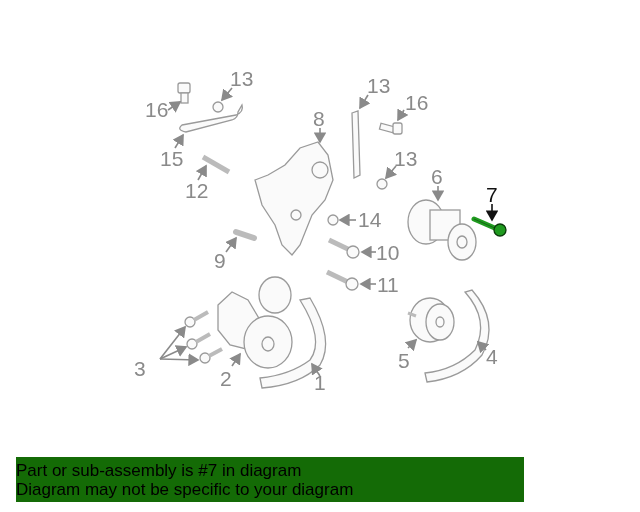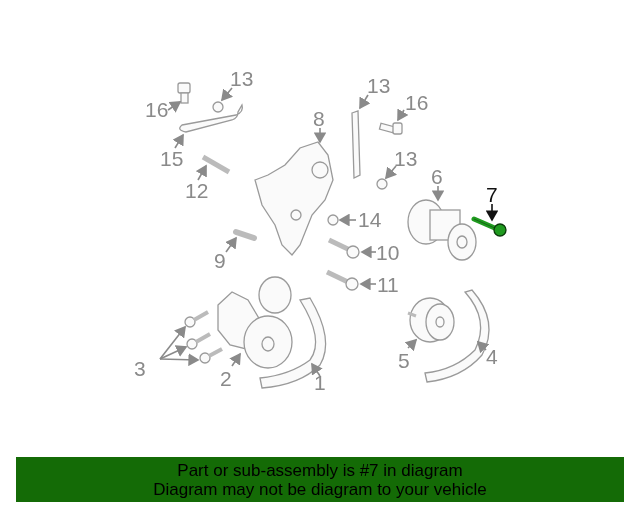--- a/index.html
+++ b/index.html
@@ -3,21 +3,21 @@
 <meta charset="utf-8">
 <style>
   html, body { margin:0; padding:0; background:#ffffff; }
   body { width:640px; height:512px; position:relative; overflow:hidden; font-family:"Liberation Sans", sans-serif; }
   #diagram { position:absolute; left:0; top:0; width:640px; height:450px; }
   .callout { font-family:"Liberation Sans", sans-serif; font-size:21px; fill:#8a8a8a; }
   .callout-hl { fill:#111111; }
   .part { fill:#fafafa; stroke:#9a9a9a; stroke-width:1.3; }
   .part-line { fill:none; stroke:#9a9a9a; stroke-width:1.3; }
   .leader { stroke:#8a8a8a; stroke-width:1.6; fill:none; }
-  .banner { position:absolute; left:16px; top:457px; width:608px; height:45px; background:#146b06; text-align:center; color:#000; font-size:17px; line-height:19px; padding-top:4px; box-sizing:border-box; }
+  .banner { position:absolute; left:16px; top:457px; width:508px; height:45px; background:#146b06; color:#000; font-size:17px; line-height:19px; padding-top:4px; box-sizing:border-box; }
   .banner div { white-space:nowrap; }
 </style>
 </head>
 <body>
 
 <svg id="diagram" viewBox="0 0 640 450" xmlns="http://www.w3.org/2000/svg">
   <defs>
     <marker id="ah" markerWidth="8" markerHeight="8" refX="6" refY="4" orient="auto">
       <path d="M0,0 L7,4 L0,8 z" fill="#8a8a8a"></path>
     </marker>
@@ -140,14 +140,14 @@
   <line class="leader" x1="408" y1="348" x2="416" y2="340" marker-end="url(#ah)"></line>
   <text class="callout" x="398" y="368">5</text>
 
   <path class="part" d="M465,292 Q490,320 475,350 Q455,370 425,373 L427,382 Q462,378 482,355 Q500,322 472,290 z"></path>
   <line class="leader" x1="486" y1="350" x2="478" y2="342" marker-end="url(#ah)"></line>
   <text class="callout" x="486" y="364">4</text>
 </svg>
 
 <div class="banner">
   <div>Part or sub-assembly is #7 in diagram</div>
-  <div>Diagram may not be diagram to your vehicle</div>
+  <div>Diagram may not be specific to your diagram</div>
 </div>
 
 </body></html>

